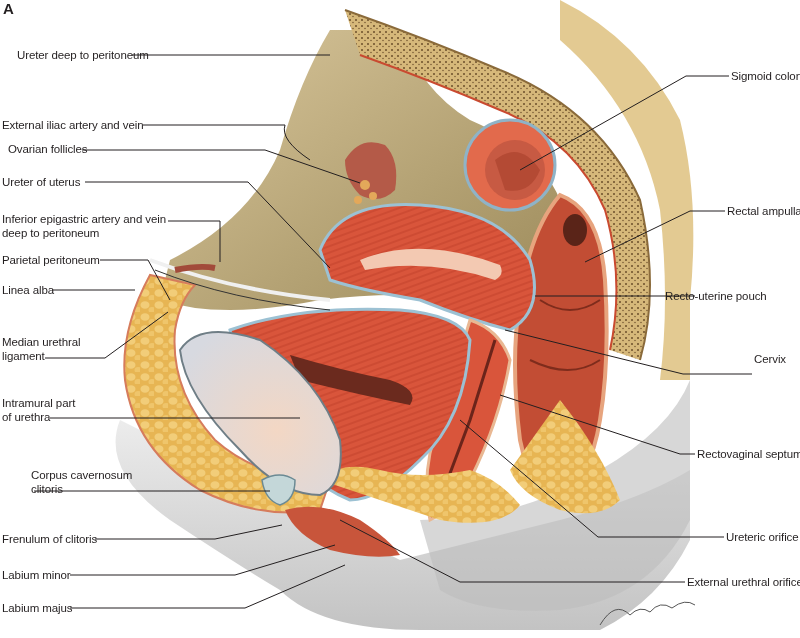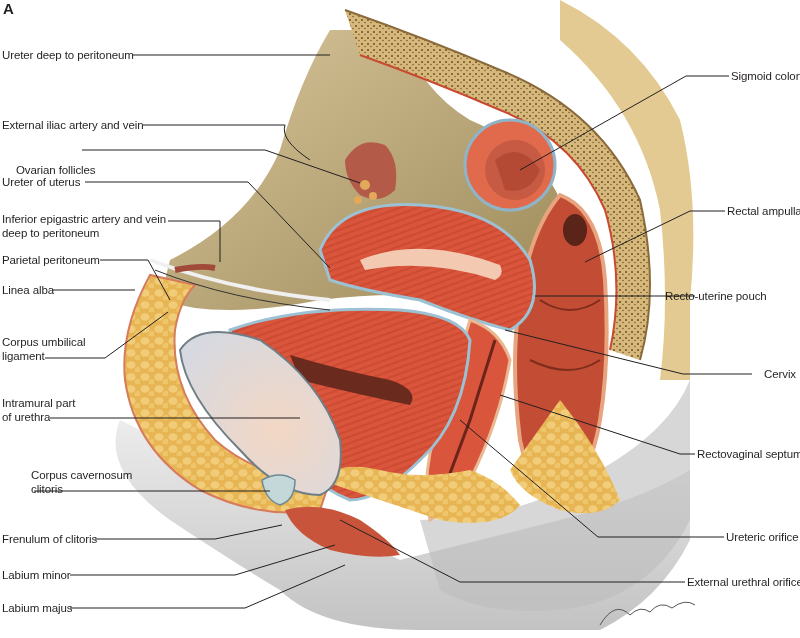--- a/index.html
+++ b/index.html
@@ -118,44 +118,44 @@
       <path d="M695,454 L680,454 L500,395"></path>
       <path d="M724,537 L598,537 L460,420"></path>
       <path d="M685,582 L460,582 L340,520"></path>
     </g>
 
     <path d="M600,625 Q615,600 630,615 Q640,605 650,612 Q660,600 672,608 Q685,598 695,605" fill="none" stroke="#555" stroke-width="1"></path>
   </svg>
 
   <div class="panel-letter">A</div>
 
-  <div class="lbl" style="left:2px;top:48px;">
+  <div class="lbl" style="left:17px;top:48px;">
       <span>Ureter deep to peritoneum</span>
     </div>
   <div class="lbl" style="left:2px;top:118px;">
       <span>External iliac artery and vein</span>
     </div>
-  <div class="lbl" style="left:16px;top:142px;margin-top:21px;">
+  <div class="lbl" style="left:8px;top:142px;">
       <span>Ovarian follicles</span>
     </div>
   <div class="lbl" style="left:2px;top:175px;">
       <span>Ureter of uterus</span>
     </div>
   <div class="lbl" style="left:2px;top:212px;">
       <span>Inferior epigastric artery and vein</span>
       <span>deep to peritoneum</span>
     </div>
   <div class="lbl" style="left:2px;top:253px;">
       <span>Parietal peritoneum</span>
     </div>
   <div class="lbl" style="left:2px;top:283px;text-align:right;">
       <span>Linea alba</span>
     </div>
   <div class="lbl" style="left:2px;top:335px;">
-      <span>Corpus umbilical</span>
+      <span>Median urethral</span>
       <span>ligament</span>
     </div>
   <div class="lbl" style="left:2px;top:396px;">
       <span>Intramural part</span>
       <span>of urethra</span>
     </div>
   <div class="lbl" style="left:2px;top:468px;margin-left:29px;">
       <span>Corpus cavernosum</span>
       <span>clitoris</span>
     </div>
@@ -171,21 +171,21 @@
 
   <div class="lbl r" style="left:731px;top:69px;">
       <span>Sigmoid colon</span>
     </div>
   <div class="lbl r" style="left:727px;top:204px;">
       <span>Rectal ampulla</span>
     </div>
   <div class="lbl r" style="left:665px;top:289px;">
       <span>Recto-uterine pouch</span>
     </div>
-  <div class="lbl r" style="left:754px;top:367px;margin-left:10px;">
+  <div class="lbl r" style="left:754px;top:352px;">
       <span>Cervix</span>
     </div>
   <div class="lbl r" style="left:697px;top:447px;">
       <span>Rectovaginal septum</span>
     </div>
   <div class="lbl r" style="left:726px;top:530px;">
       <span>Ureteric orifice</span>
     </div>
   <div class="lbl r" style="left:687px;top:575px;">
       <span>External urethral orifice</span>

